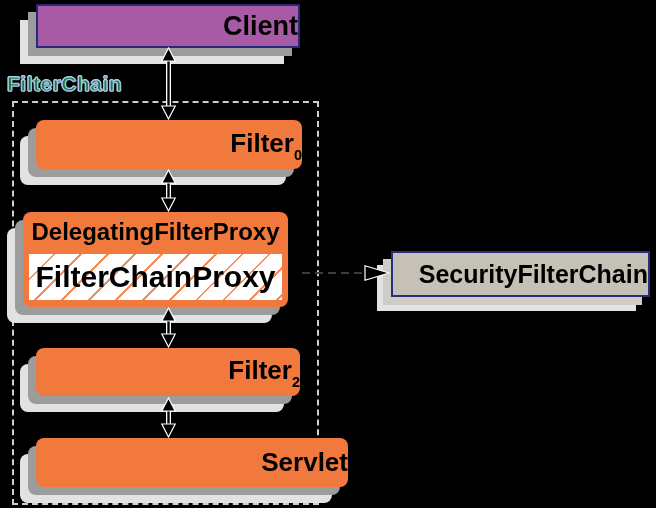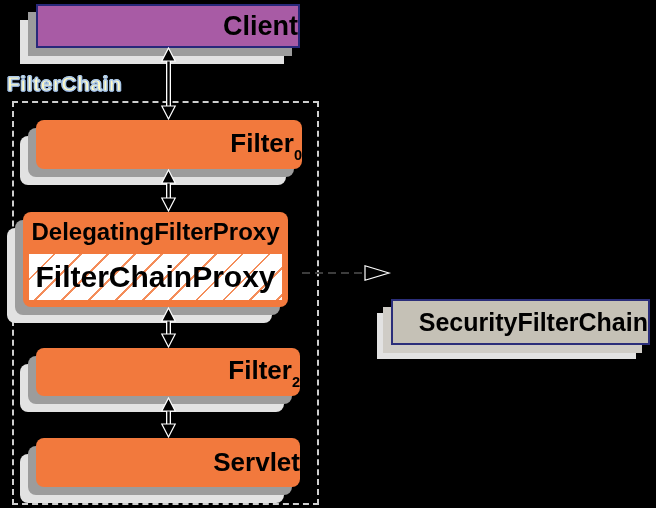--- a/index.html
+++ b/index.html
@@ -45,36 +45,35 @@
     position:absolute;left:4px;right:4px;top:40px;bottom:5px;
     background-color:#ffffff;
     background-image:repeating-linear-gradient(135deg,
       rgba(242,121,61,0) 0px, rgba(242,121,61,0) 17px,
       rgba(242,121,61,0.85) 17px, rgba(242,121,61,0.85) 19px);
     border:2px solid var(--orange-fill);
     display:flex;align-items:center;justify-content:center;
     font-size:30px;
   }
   .filter2{left:36px;top:348px;width:264px;height:48px;font-size:26px;}
-  .servlet{left:36px;top:438px;width:264px;height:49px;font-size:26px;}
+  .servlet{left:36px;top:438px;width:264px;height:49px;font-size:26px;padding-left:48px;}
   .security{
     left:391px;top:251px;width:255px;height:42px;
     background:var(--security-fill);border:2px solid var(--security-border);
     font-size:25px;
     box-shadow:-8px 8px 0 #CFCCC6, -14px 14px 0 var(--shadow-light);
-    margin-top:48px;
   }
   .lbl sub{font-size:0.56em;position:relative;bottom:-0.12em;}
   .dashedbox{
     position:absolute;left:12px;top:101px;width:303px;height:400px;
     border:2px dashed var(--dashed-border);
   }
   .flabel{
     position:absolute;left:7px;top:72px;font-size:21px;letter-spacing:0.5px;
-    color:#fef9c3;
+    color:#15803d;
     -webkit-text-stroke:1px var(--label-outline);
     text-shadow:-1px 0 0 #9FC0E8, 1px 0 0 #8FB2DC, 0 -1px 0 #BCD6F0, 0 1px 0 #6F87B8;
   }
   svg.arrows{position:absolute;left:0;top:0;pointer-events:none;}
   .shaft-halo{stroke:var(--arrow-halo);stroke-width:5;}
   .shaft-core{stroke:var(--arrow);stroke-width:2.4;}
   .head{fill:var(--arrow);stroke:var(--arrow-halo);stroke-width:1.2;}
   .hline{stroke:#3C3C3C;stroke-width:2;stroke-dasharray:8 5;}
 </style>
 </head>

